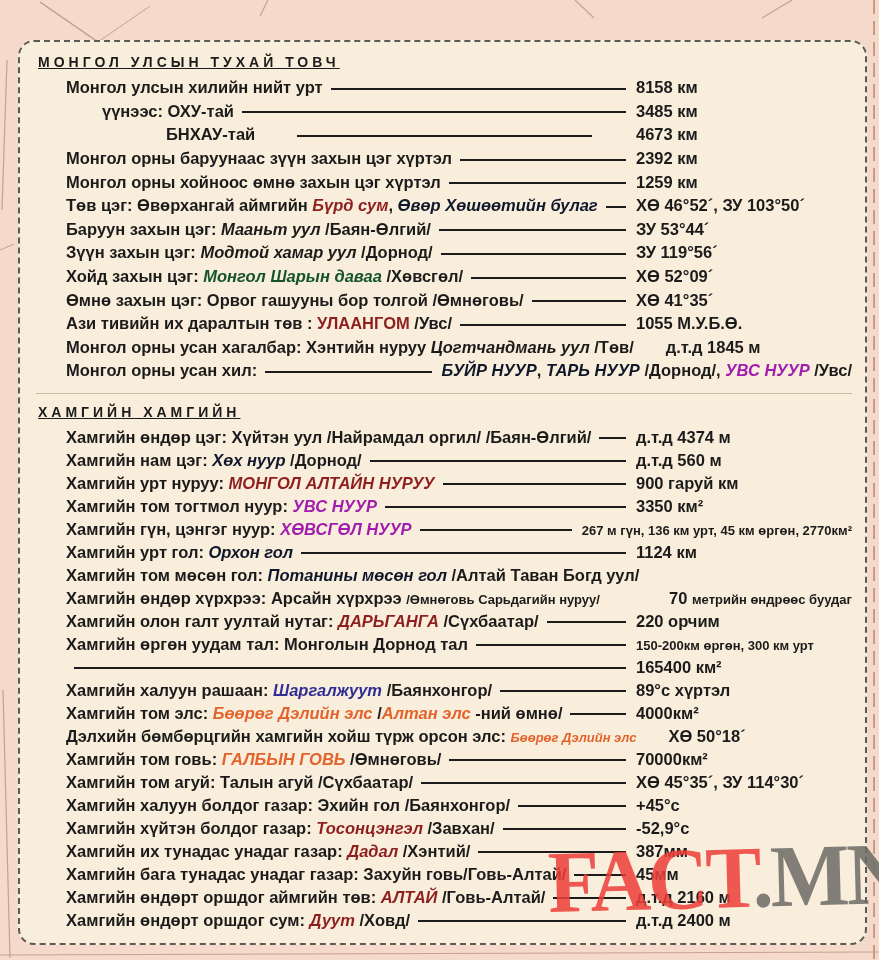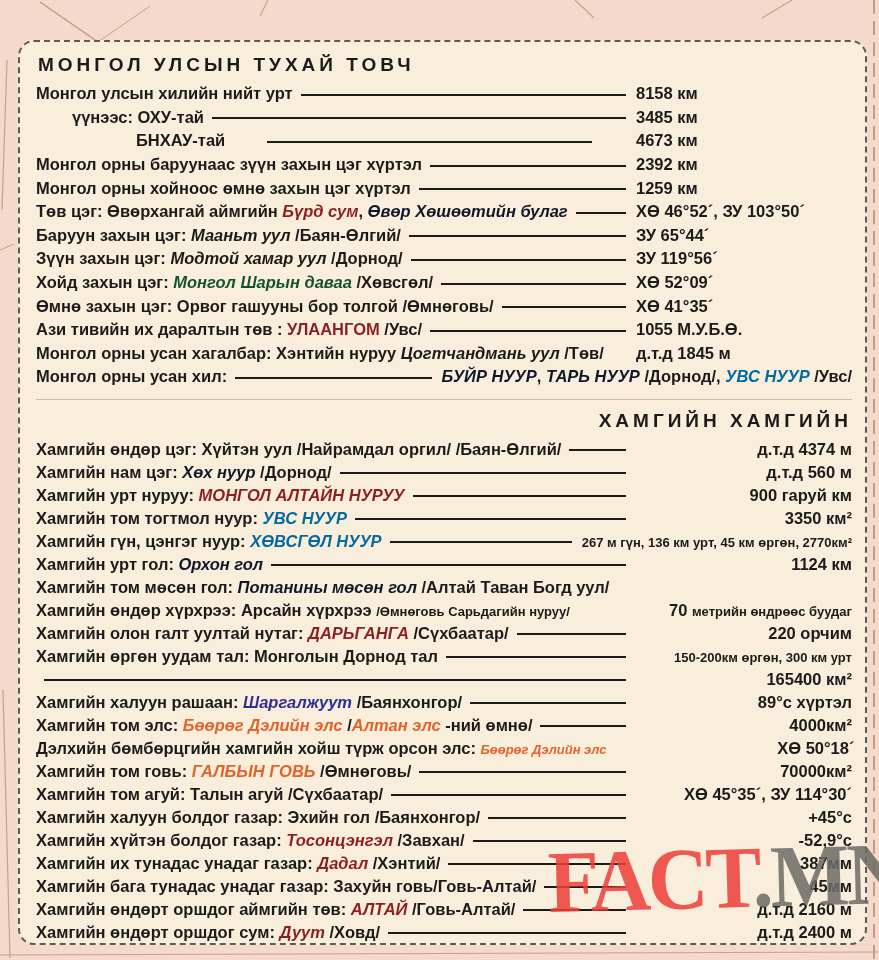--- a/index.html
+++ b/index.html
@@ -8,35 +8,35 @@
     background:#f5d9cb;
     font-family:"Liberation Sans",sans-serif;
     font-weight:bold;color:#1b1b1b;
   }
   .map-bg{position:absolute;left:0;top:0;z-index:0;}
   .panel{
     position:absolute;left:18px;top:40px;width:849px;height:905px;
     background:#f9eddb;border:2px dashed #5b5b55;border-radius:16px;
     box-sizing:border-box;padding:8px 13px 0 16px;z-index:1;
   }
-  .sec-title{font-size:19px;letter-spacing:4px;margin:4px 0 6px 2px;white-space:nowrap;}
+  .sec-title{font-size:14px;letter-spacing:4px;margin:4px 0 6px 2px;white-space:nowrap;text-decoration:underline;}
   .rows{display:block;}
-  .row{display:flex;align-items:center;height:23.6px;font-size:16.5px;white-space:nowrap;}
-  .sec2{margin-top:10px;border-top:1px solid rgba(155,125,95,0.45);padding-top:6px;text-align:right;}
+  .row{display:flex;align-items:center;height:23.6px;font-size:16.5px;white-space:nowrap;margin-left:30px;}
+  .sec2{margin-top:10px;border-top:1px solid rgba(155,125,95,0.45);padding-top:6px;}
   .sec2 .row{height:23px;}
   .left{flex:none;}
   .leader{flex:1;min-width:14px;border-top:2.2px solid #1b1b1b;margin:2px 10px 0 8px;align-self:center;}
   .leader.hidden{border-top-color:transparent;}
   .right{flex:none;width:216px;overflow:visible;}
   .right.wide{width:auto;}
   .it{font-style:italic;}
   .sm{font-size:13px;}
   .c-darkred{color:#8e1f1f;}
   .c-blue{color:#0f172a;}
-  .c-blue2{color:#0369a1;}
+  .c-blue2{color:#a21caf;}
   .c-navy{color:#2e2e96;}
   .c-olive{color:#14532d;}
   .c-orange{color:#e2632c;}
   .watermark{
     position:absolute;left:548px;top:836px;z-index:2;
     font-family:"Liberation Serif",serif;font-weight:bold;
     font-size:84px;letter-spacing:-3px;line-height:1;
     transform:rotate(-1.5deg) scaleY(1.05);opacity:0.85;white-space:nowrap;
   }
   .wm-fact{color:#ee3f38;}
@@ -88,21 +88,21 @@
           <span class="right"><span>1259 км</span></span>
         </div>
         <div class="row">
           <span class="left"><span>Төв цэг: Өвөрхангай аймгийн </span><span class="it c-darkred">Бүрд сум</span><span>, </span><span class="it c-blue">Өвөр Хөшөөтийн булаг</span></span>
           <span class="leader"></span>
           <span class="right"><span>ХӨ 46°52´, ЗУ 103°50´</span></span>
         </div>
         <div class="row">
           <span class="left"><span>Баруун захын цэг: </span><span class="it">Мааньт уул</span><span> /Баян-Өлгий/</span></span>
           <span class="leader"></span>
-          <span class="right"><span>ЗУ 65°44´</span></span>
+          <span class="right"><span>ЗУ 53°44´</span></span>
         </div>
         <div class="row">
           <span class="left"><span>Зүүн захын цэг: </span><span class="it">Модтой хамар уул</span><span> /Дорнод/</span></span>
           <span class="leader"></span>
           <span class="right"><span>ЗУ 119°56´</span></span>
         </div>
         <div class="row">
           <span class="left"><span>Хойд захын цэг: </span><span class="it c-olive">Монгол Шарын даваа</span><span> /Хөвсгөл/</span></span>
           <span class="leader"></span>
           <span class="right"><span>ХӨ 52°09´</span></span>

